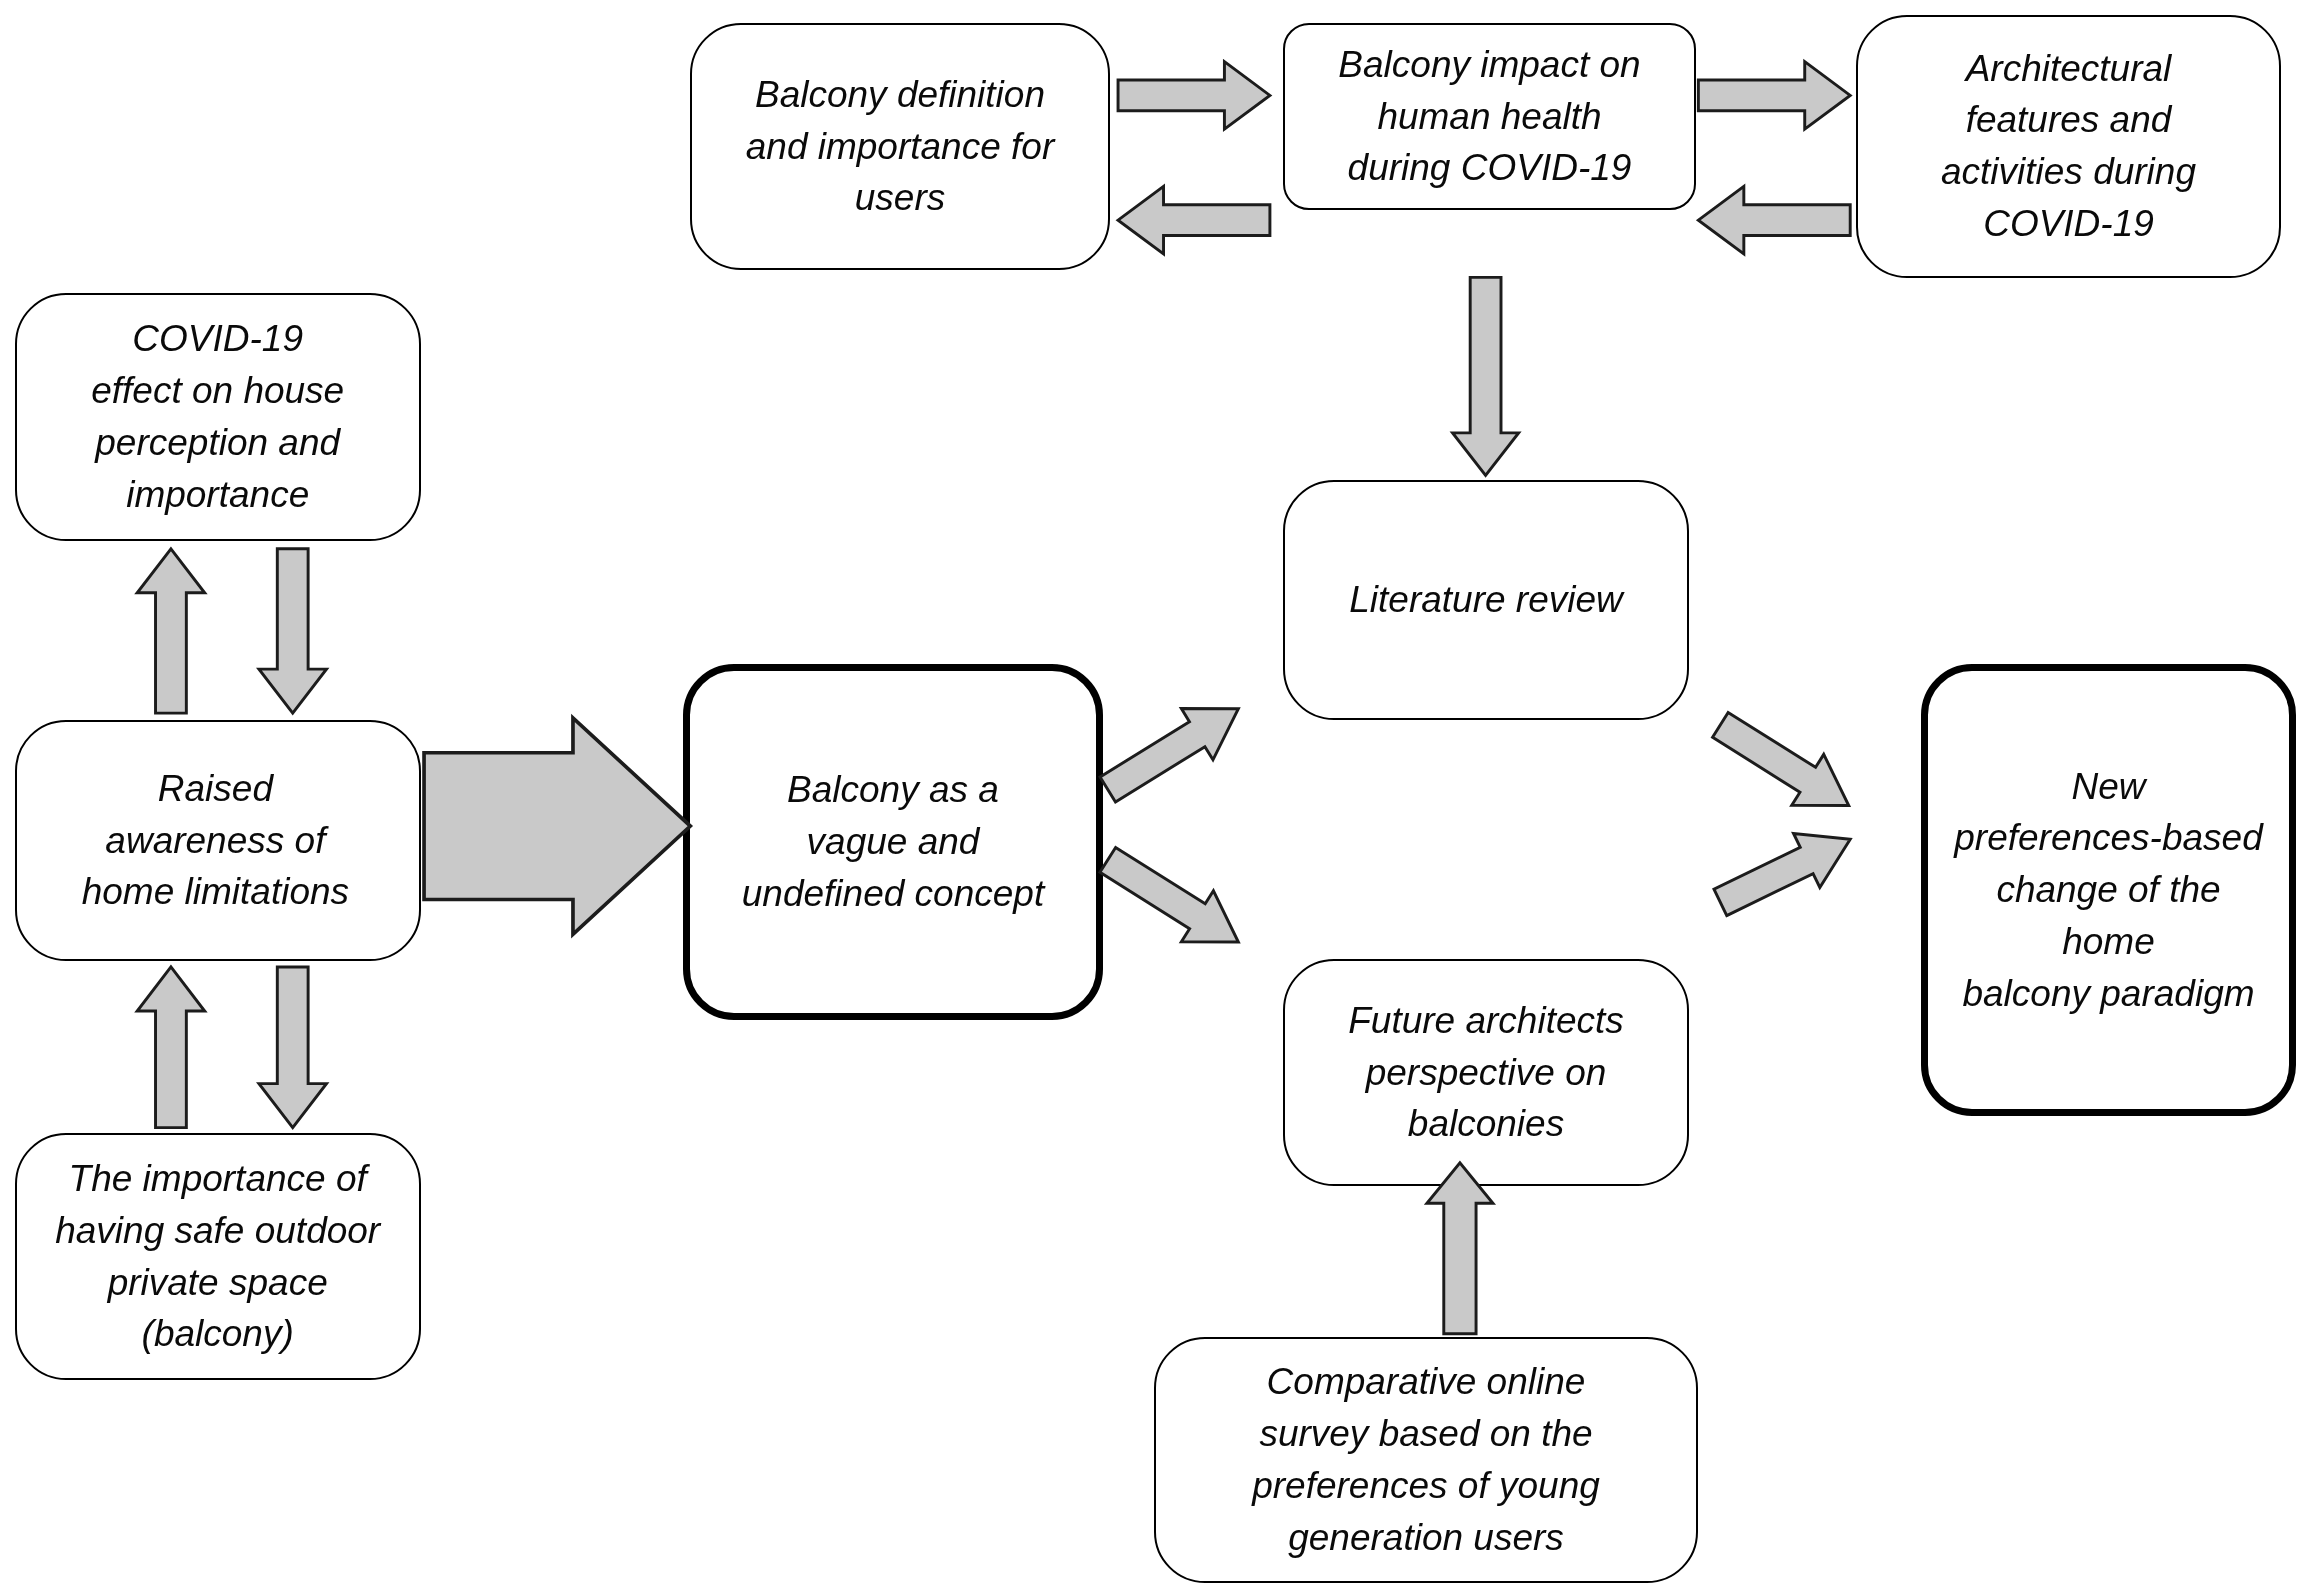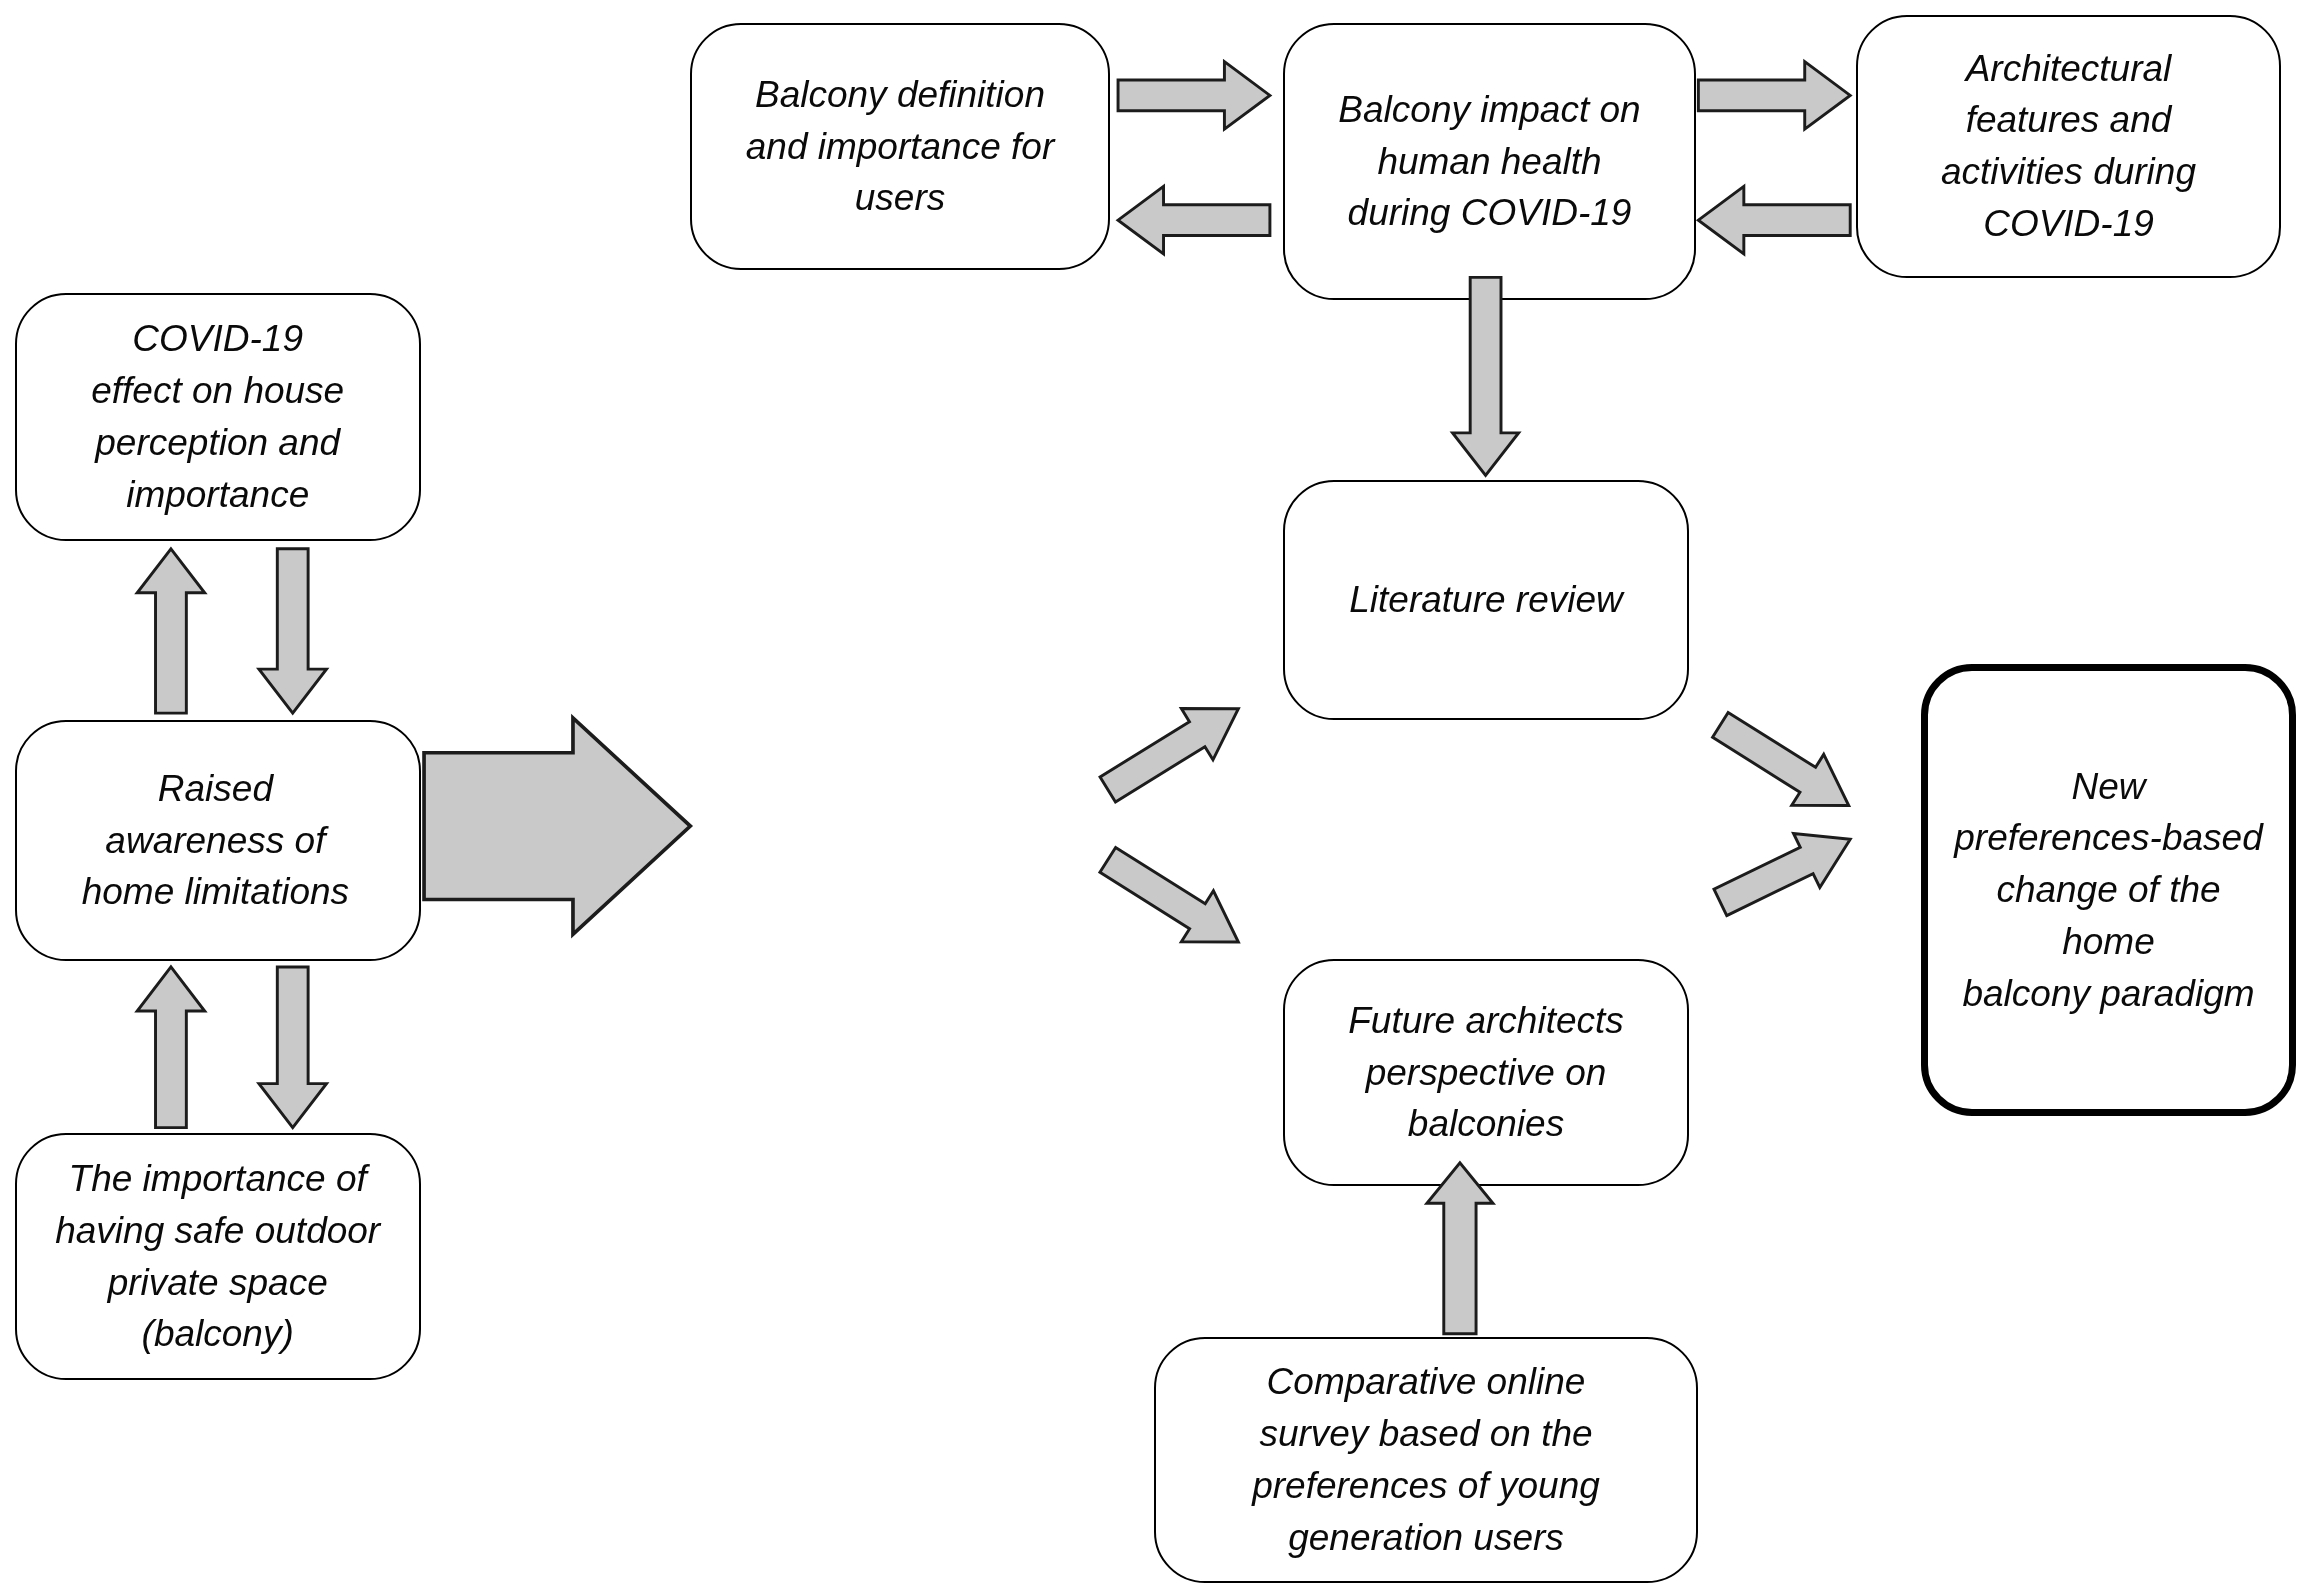--- a/index.html
+++ b/index.html
@@ -44,38 +44,41 @@
     pointer-events:none;
   }
 </style>
 </head>
 <body>
 
 <div id="canvas">
   <div class="node" style="left: 690px; top: 23px; width: 420px; height: 247px; background: rgb(255, 255, 255); border-color: rgb(0, 0, 0);">Balcony definition
 and importance for
 users</div>
-  <div class="node" style="left: 1283px; top: 23px; width: 413px; height: 277px; background: rgb(255, 255, 255); border-color: rgb(0, 0, 0);">Balcony impact on
+  <div class="node" style="left: 1283px; top: 23px; width: 413px; height: 187px; background: rgb(255, 255, 255); border-color: rgb(0, 0, 0); border-radius: 26px;">Balcony impact on
 human health
 during COVID-19</div>
   <div class="node" style="left: 1856px; top: 14.7px; width: 425px; height: 263px; background: rgb(255, 255, 255); border-color: rgb(0, 0, 0);">Architectural
 features and
 activities during
 COVID-19</div>
   <div class="node" style="left: 14.7px; top: 293px; width: 406px; height: 248px; background: rgb(255, 255, 255); border-color: rgb(0, 0, 0);">COVID-19
 effect on house
 perception and
 importance</div>
   <div class="node" style="left: 14.7px; top: 720px; width: 406px; height: 241px; background: rgb(255, 255, 255); border-color: rgb(0, 0, 0); padding-left: 13px;">Raised
 awareness of
 home limitations</div>
   <div class="node" style="left: 14.7px; top: 1133px; width: 406px; height: 247px; background: rgb(255, 255, 255); border-color: rgb(0, 0, 0);">The importance of
 having safe outdoor
 private space
 (balcony)</div>
+  <div class="node bold" style="left: 683px; top: 664px; width: 420px; height: 356px; background: rgb(255, 255, 255); border-color: rgb(0, 0, 0);">Balcony as a
+vague and
+undefined concept</div>
   <div class="node" style="left: 1283px; top: 480px; width: 406px; height: 240px; background: rgb(255, 255, 255); border-color: rgb(0, 0, 0);">Literature review</div>
   <div class="node" style="left: 1283px; top: 923px; width: 406px; height: 227px; background: rgb(255, 255, 255); border-color: rgb(0, 0, 0); margin-top: 36px;">Future architects
 perspective on
 balconies</div>
   <div class="node" style="left: 1154px; top: 1337px; width: 544px; height: 246px; background: rgb(255, 255, 255); border-color: rgb(0, 0, 0);">Comparative online
 survey based on the
 preferences of young
 generation users</div>
   <div class="node bold" style="left: 1921px; top: 664px; width: 375px; height: 452px; background: rgb(255, 255, 255); border-color: rgb(0, 0, 0);">New
 preferences-based

